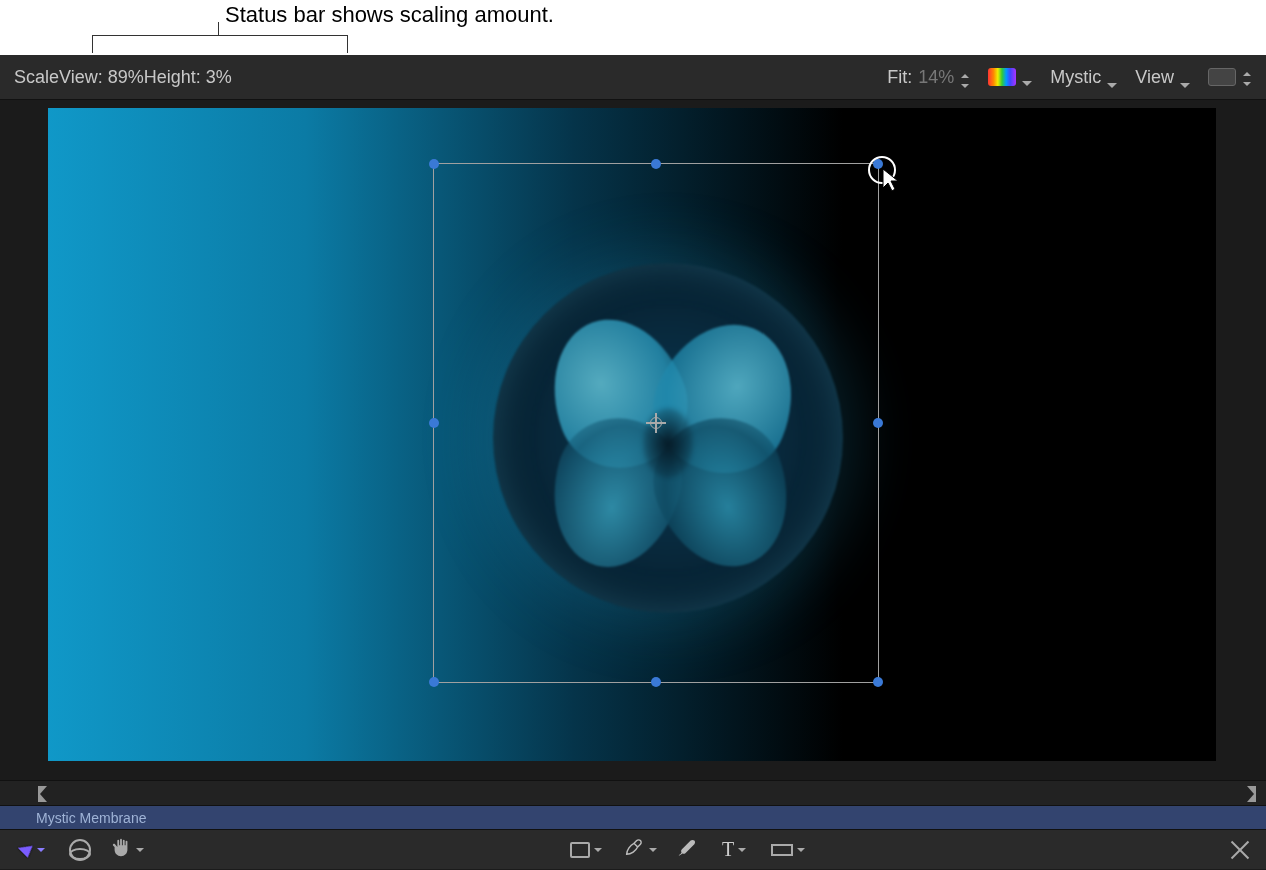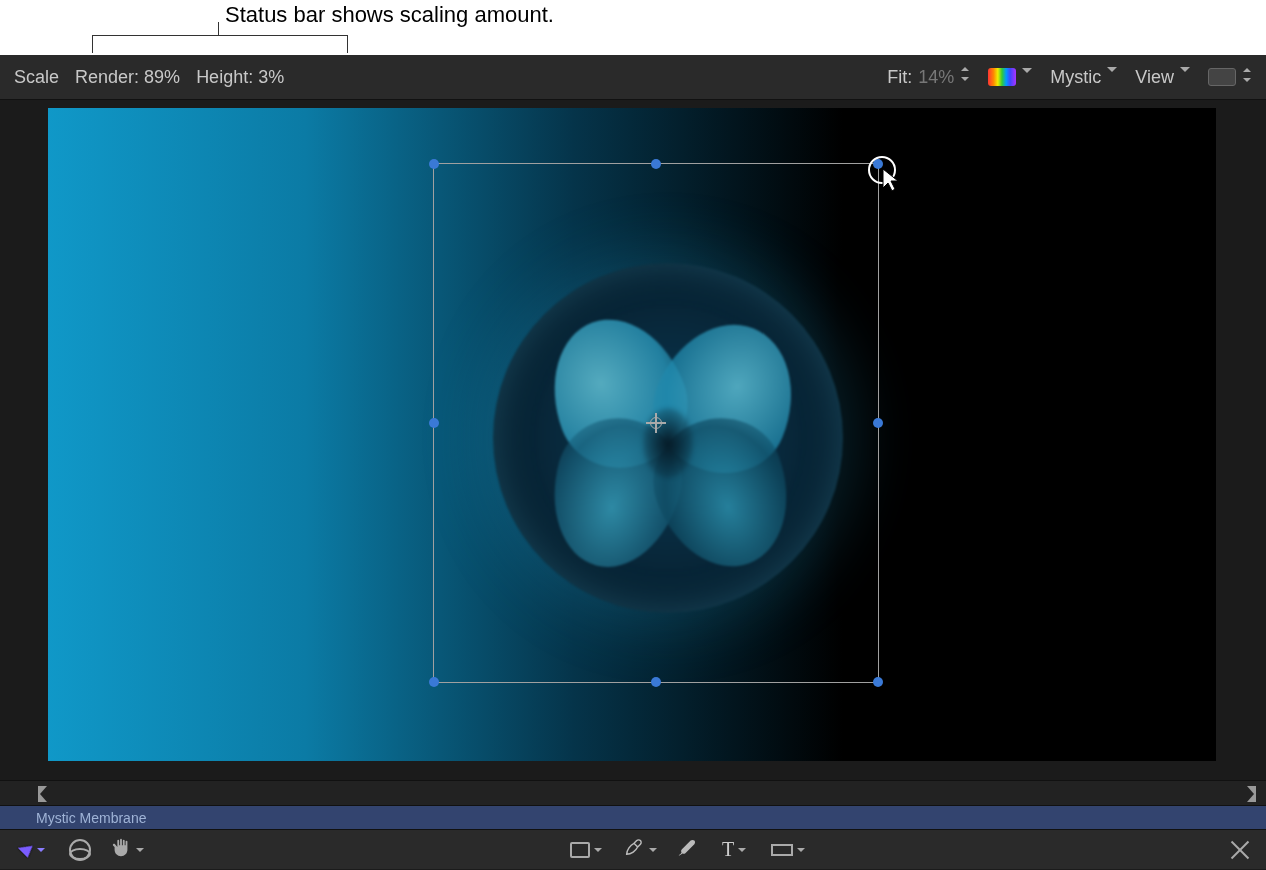--- a/index.html
+++ b/index.html
@@ -50,27 +50,27 @@
       height: 45px;
       background: #2a2a2a;
       border-bottom: 1px solid #111;
       display: flex;
       align-items: center;
       padding: 0 14px;
       color: #c8c8c8;
       font-size: 18px;
       justify-content: space-between;
     }
-    .status-left { display: flex; align-items: flex-end; gap: 16px; }
+    .status-left { display: flex; align-items: flex-end; }
     .status-right { display: flex; align-items: center; gap: 18px; }
     .status-item { color: #c8c8c8; }
     .status-dim { color: #777; }
     .control {
       display: flex;
-      align-items: flex-start;
+      align-items: flex-end;
       gap: 6px;
       cursor: pointer;
     }
     .chev-updown {
       display: inline-block;
       width: 10px;
       height: 14px;
       position: relative;
     }
     .chev-updown::before, .chev-updown::after {
@@ -310,21 +310,21 @@
   <div class="bracket-stem"></div>
   <div class="bracket"></div>
 </div>
 
 <div class="app-frame">
 
   <div class="status-bar">
     <div class="status-left">
       <span class="status-item">Scale</span>
       <span class="status-item">
-        <span>Render:</span>
+        <span>View:</span>
         <span>89%</span>
       </span>
       <span class="status-item">
         <span>Height:</span>
         <span>3%</span>
       </span>
     </div>
     <div class="status-right">
       <div class="control">
         <span>Fit:</span>

